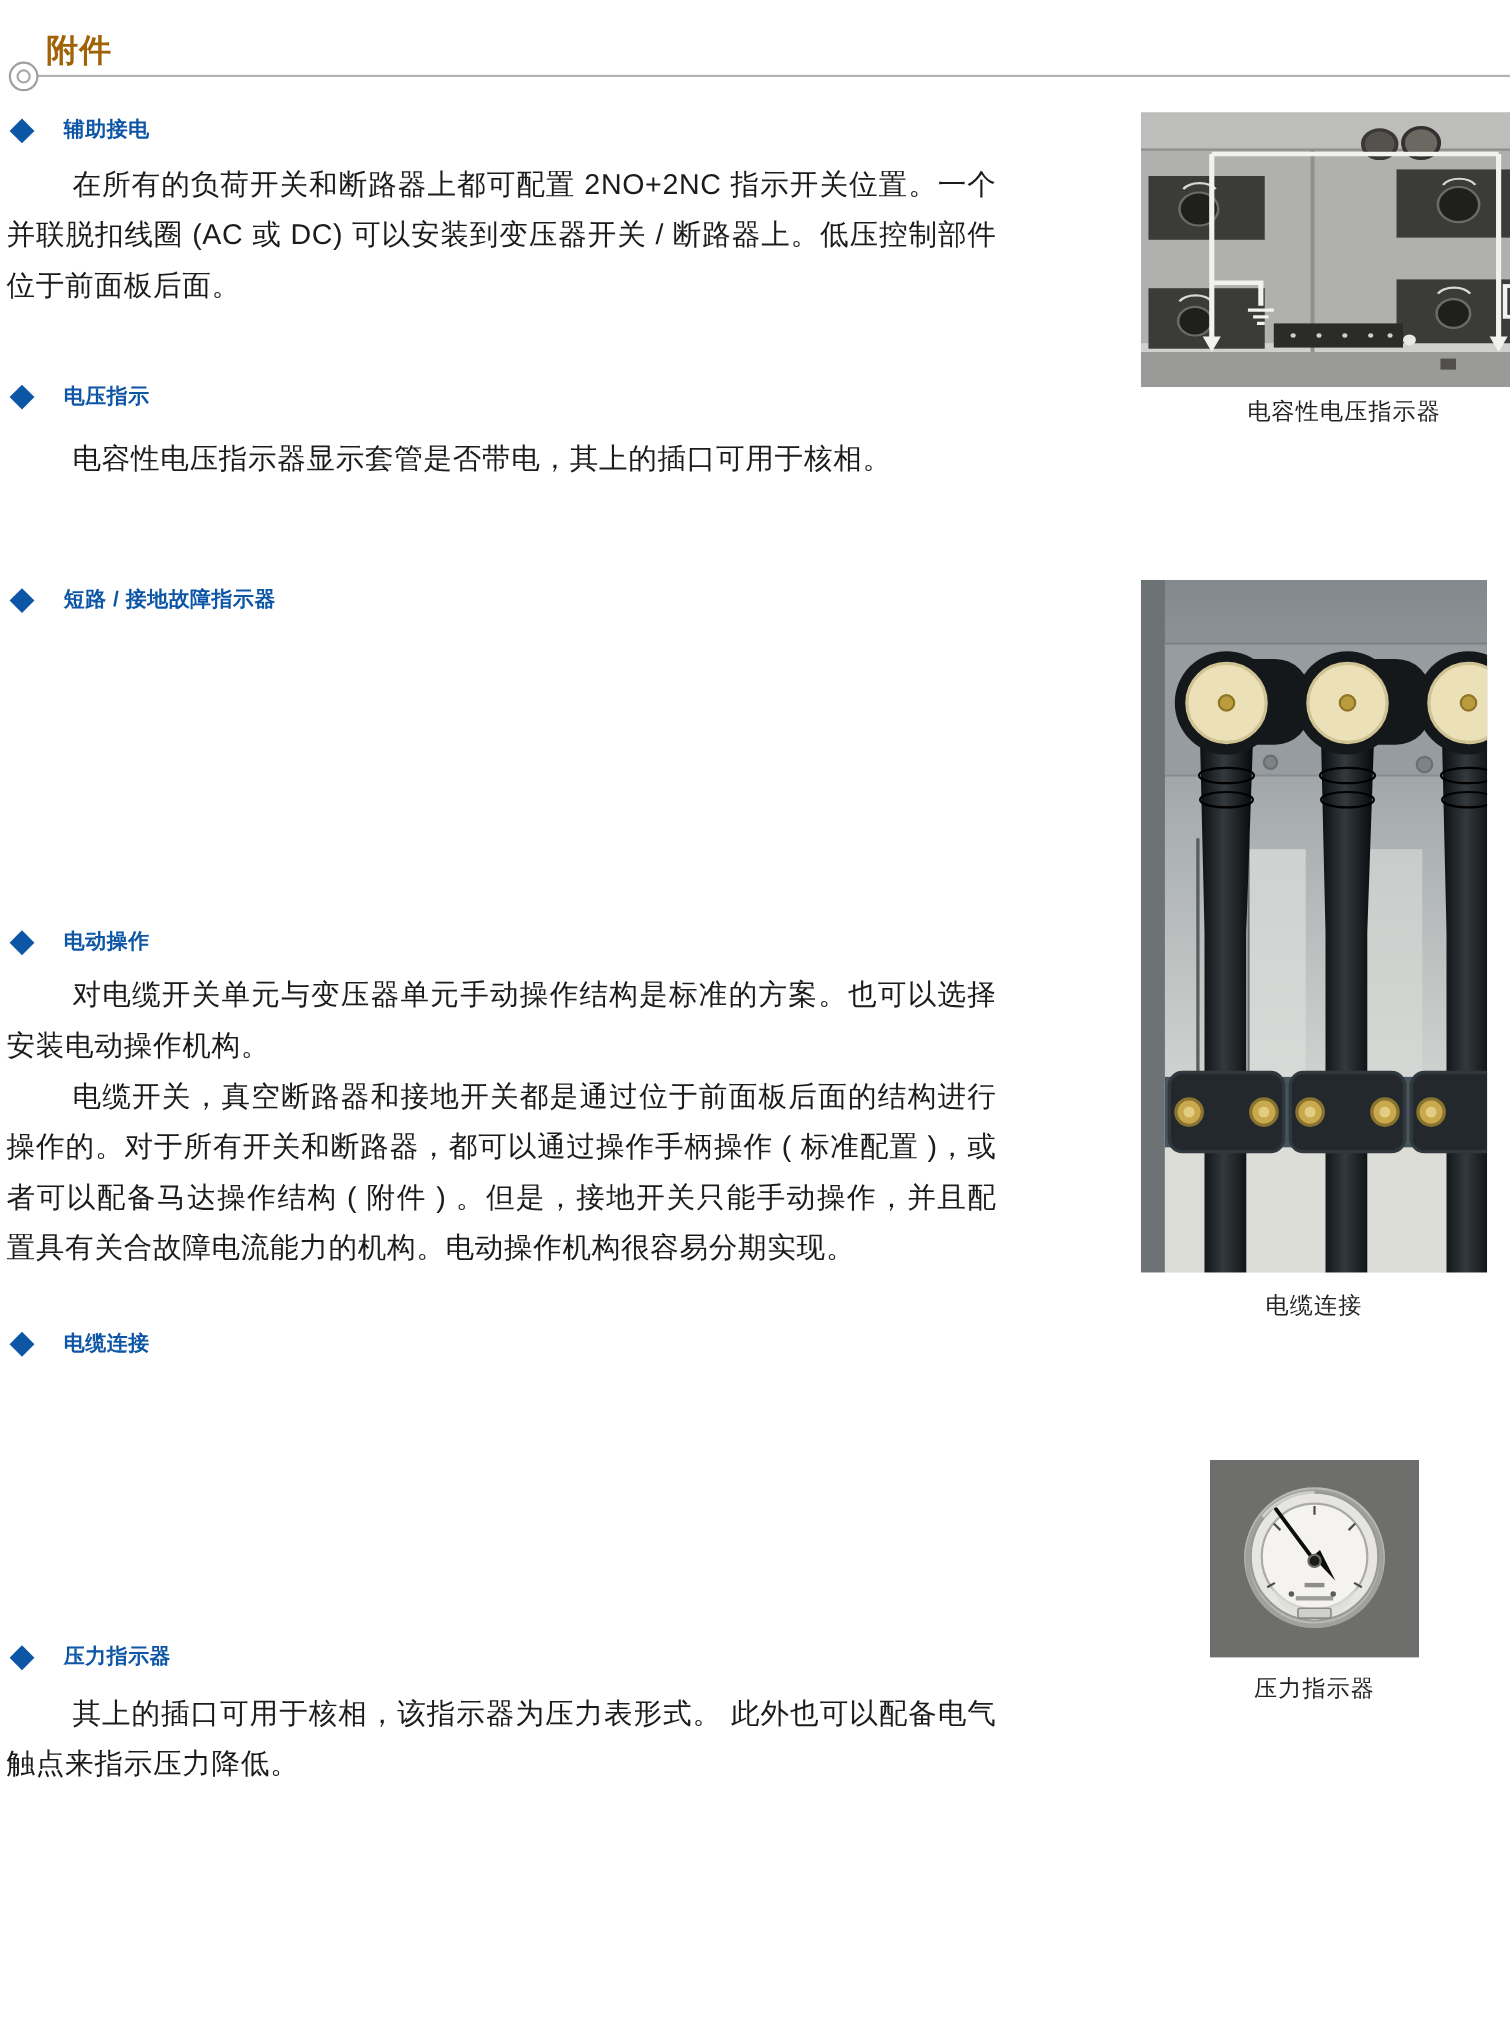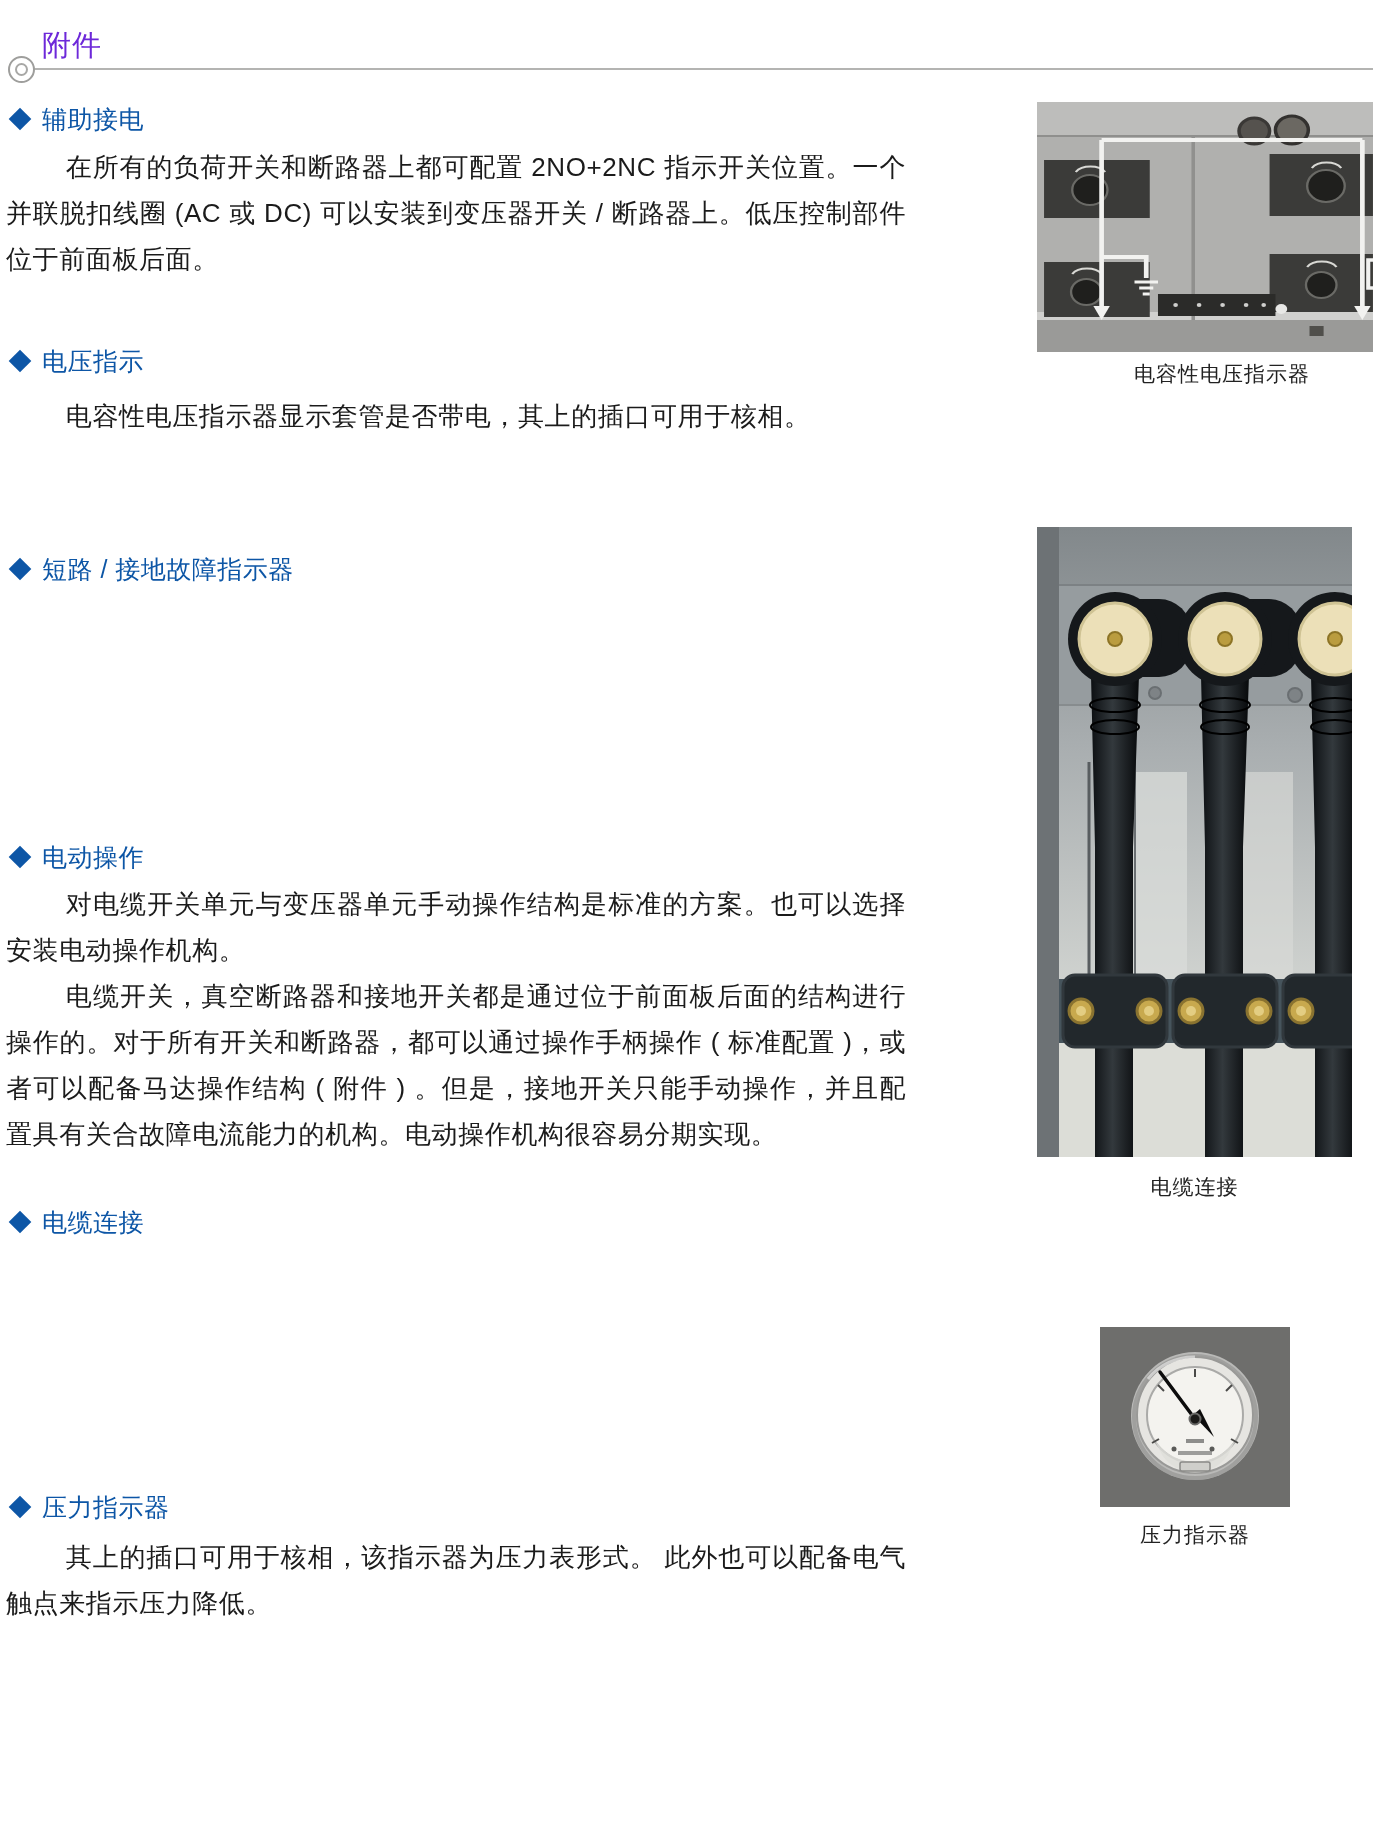--- a/index.html
+++ b/index.html
@@ -10,22 +10,22 @@
     width: 1373px;
     height: 1848px;
     background: #ffffff;
     overflow: hidden;
   }
   
   .page-title {
     position: absolute;
     left: 42px; top: 26px;
     font-size: 29px;
-    font-weight: normal;
-    color: #6d28d9;
+    font-weight: bold;
+    color: #a16207;
     letter-spacing: 1px;
   }
   .header-rule {
     position: absolute;
     left: 20px; right: 0; top: 68px;
     height: 2px;
     background: #b4b4b2;
   }
   .ring-ornament {
     position: absolute;
@@ -49,25 +49,26 @@
   }
   .sec-head { display: flex; align-items: center; }
   .diamond {
     width: 16px; height: 16px;
     background: #0d56a6;
     transform: rotate(45deg);
     margin: 0 14px 0 6px;
     flex: 0 0 auto;
   }
   .sec-head h2 {
-    font-size: 25px;
-    font-weight: normal;
+    font-size: 19px;
+    font-weight: bold;
     color: #0d56a6;
     line-height: 32px;
     letter-spacing: 0.5px;
+    margin-left: 16px;
   }
   .sec-body p {
     font-size: 26px;
     line-height: 46px;
     color: #1b1b1b;
     letter-spacing: 0.6px;
     text-align: justify;
     text-indent: 2.3em;
   }
   
@@ -104,21 +105,21 @@
   <section class="sec" style="top:345px">
     <div class="sec-head">
       <span class="diamond"></span>
       <h2>电压指示</h2>
     </div>
     <div class="sec-body" style="margin-top:16px">
       <p>电容性电压指示器显示套管是否带电，其上的插口可用于核相。</p>
     </div>
   </section>
 
-  <section class="sec" style="top:553px">
+  <section class="sec" style="top:530px">
     <div class="sec-head">
       <span class="diamond"></span>
       <h2>短路 / 接地故障指示器</h2>
     </div>
   </section>
 
   <section class="sec" style="top:841px">
     <div class="sec-head">
       <span class="diamond"></span>
       <h2>电动操作</h2>

